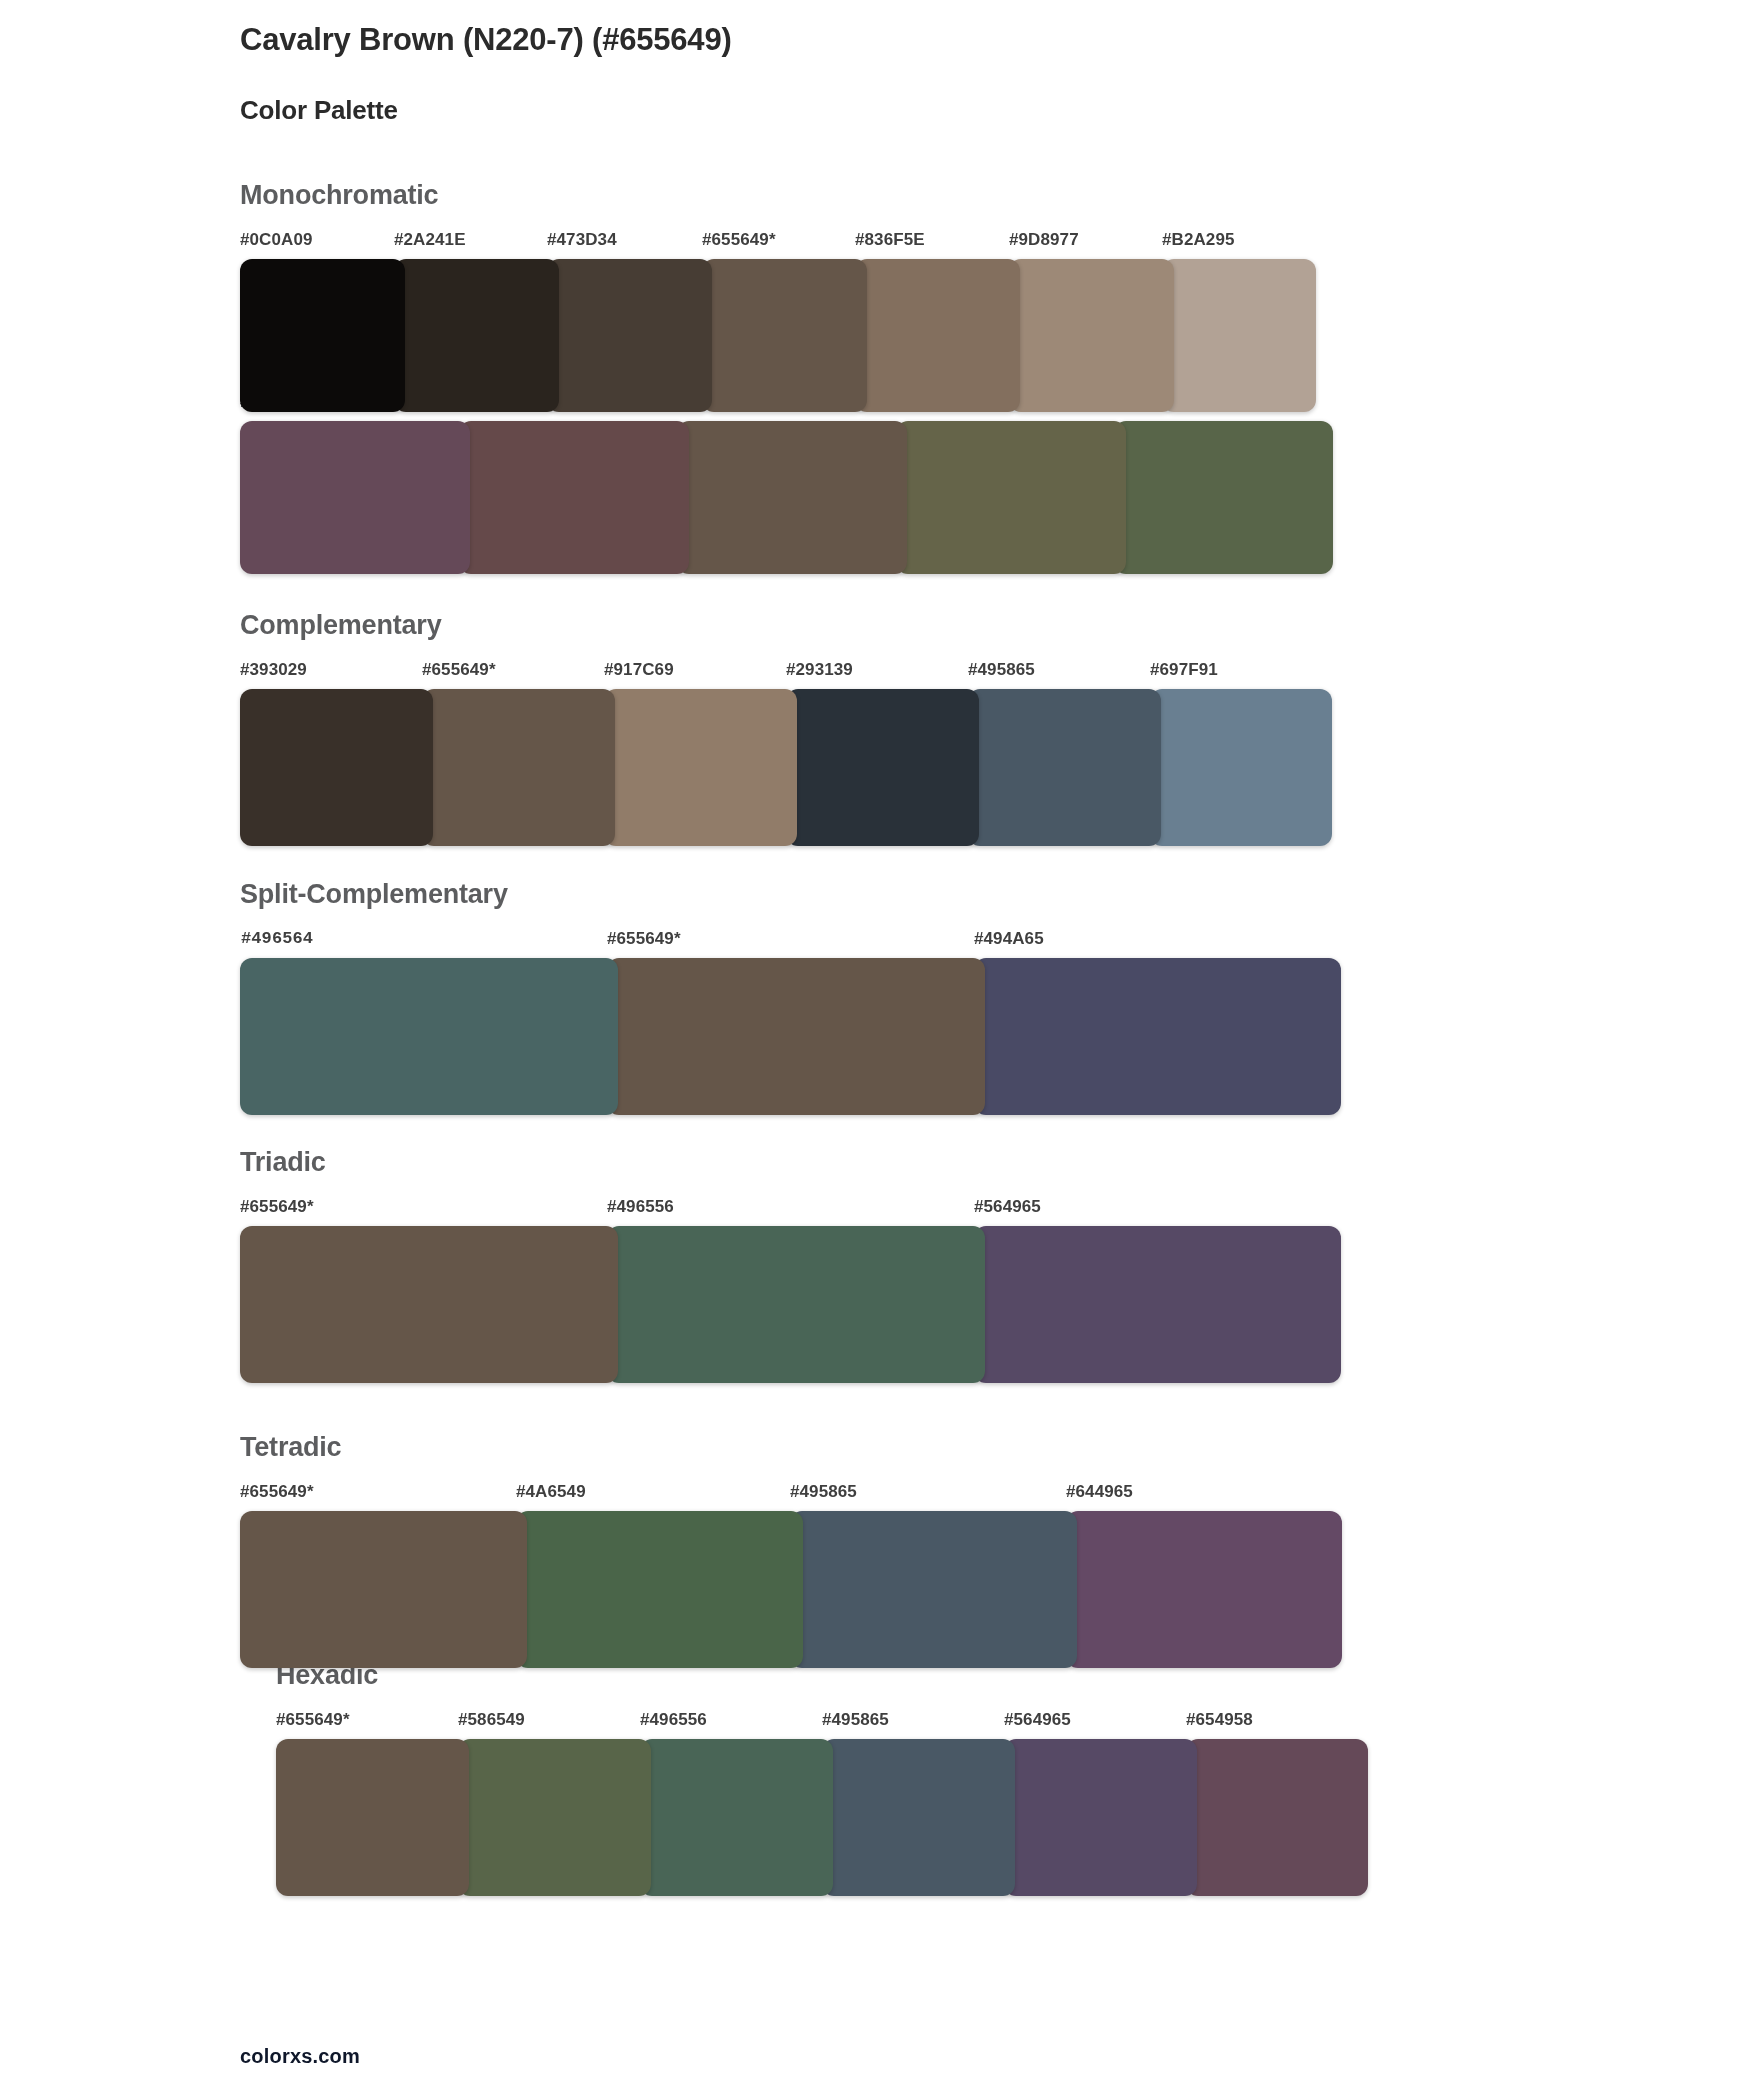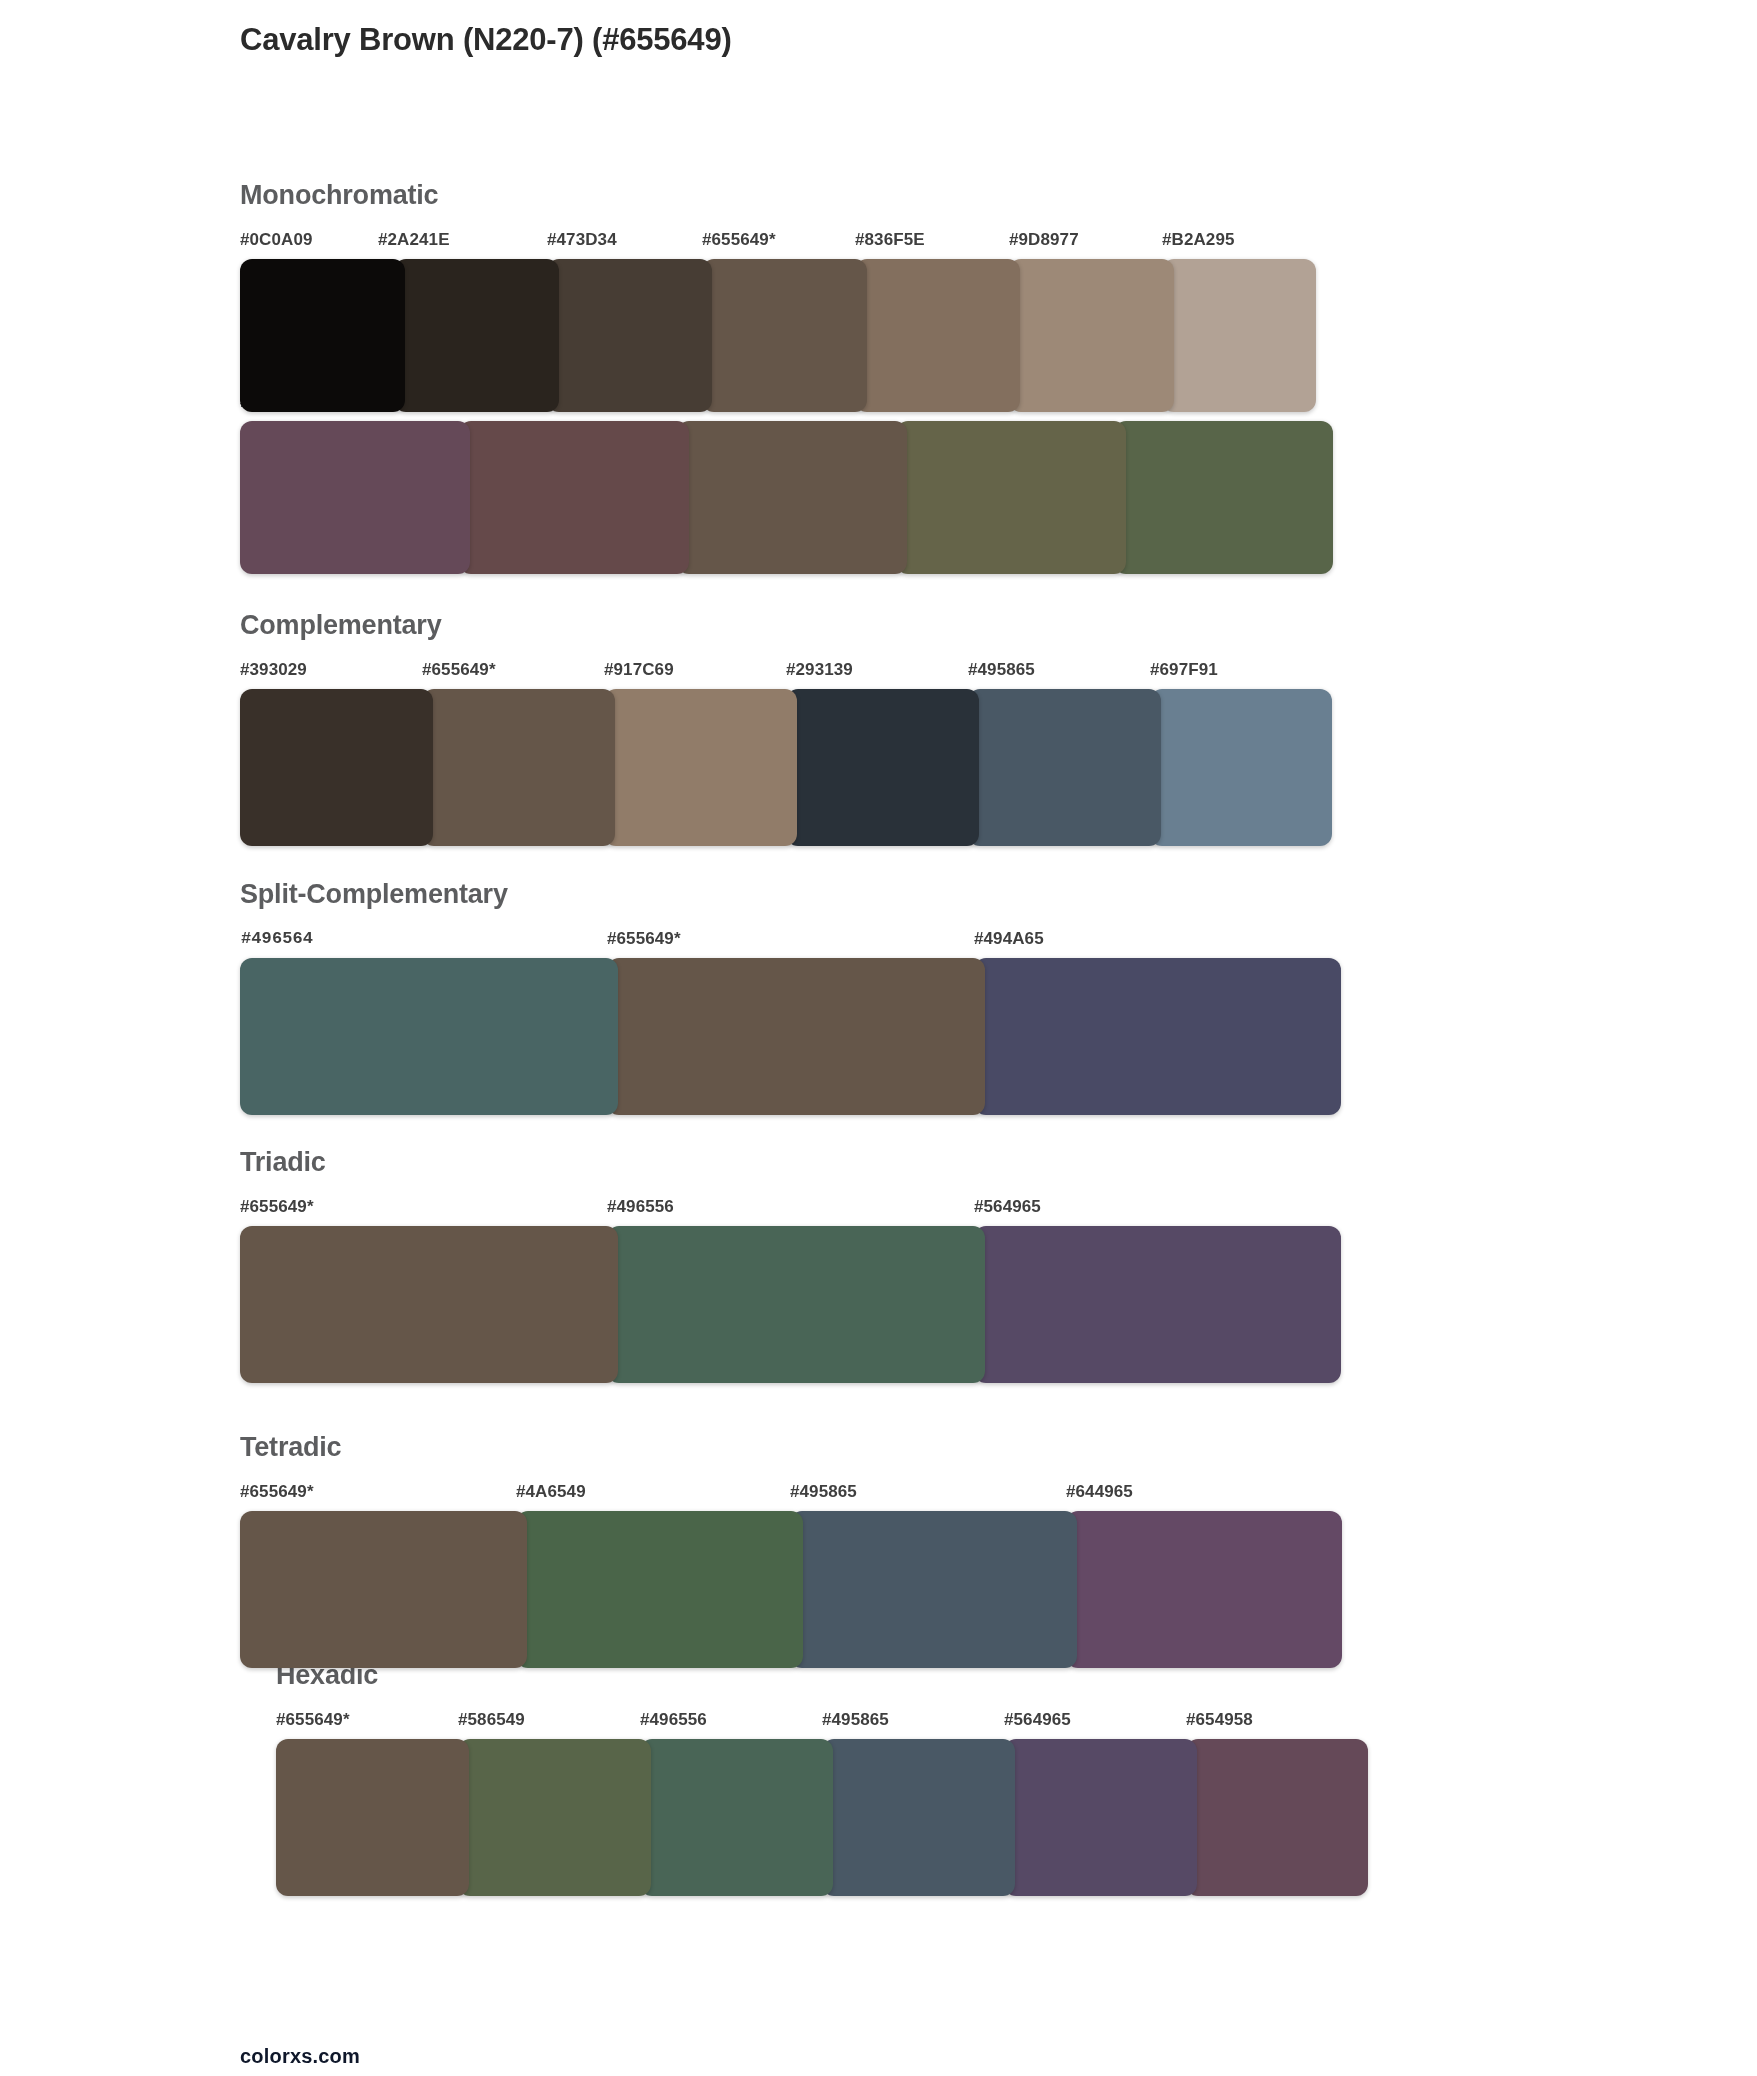--- a/index.html
+++ b/index.html
@@ -99,28 +99,29 @@
     letter-spacing: 0.2px;
   }
 </style>
 </head>
 <body>
 
 <div class="page">
 
   <div class="header">
     <h1 class="title">Cavalry Brown (N220-7) (#655649)</h1>
+    <h2 class="subtitle">Color Palette</h2>
   </div>
 
   <div class="sections" id="sections-root">
       <div class="section" style="position: absolute; left: 0px; top: 0px;">
         <div class="section-heading">Monochromatic</div>
         <div class="labels-row">
           <div class="hex-label" style="left: 0px;">#0C0A09</div>
-          <div class="hex-label" style="left: 138px;">#2A241E</div>
+          <div class="hex-label" style="left: 154px;">#2A241E</div>
           <div class="hex-label" style="left: 307px;">#473D34</div>
           <div class="hex-label" style="left: 462px;">#655649*</div>
           <div class="hex-label" style="left: 615px;">#836F5E</div>
           <div class="hex-label" style="left: 769px;">#9D8977</div>
           <div class="hex-label" style="left: 922px;">#B2A295</div>
         </div>
         <div class="swatch-row" style="height: 153px;">
           <div class="swatch" title="#0C0A09" style="left: 0px; width: 165px; height: 153px; background: rgb(12, 10, 9); z-index: 7;"></div>
           <div class="swatch" title="#2A241E" style="left: 154px; width: 165px; height: 153px; background: rgb(42, 36, 30); z-index: 6;"></div>
           <div class="swatch" title="#473D34" style="left: 307px; width: 165px; height: 153px; background: rgb(71, 61, 52); z-index: 5;"></div>

